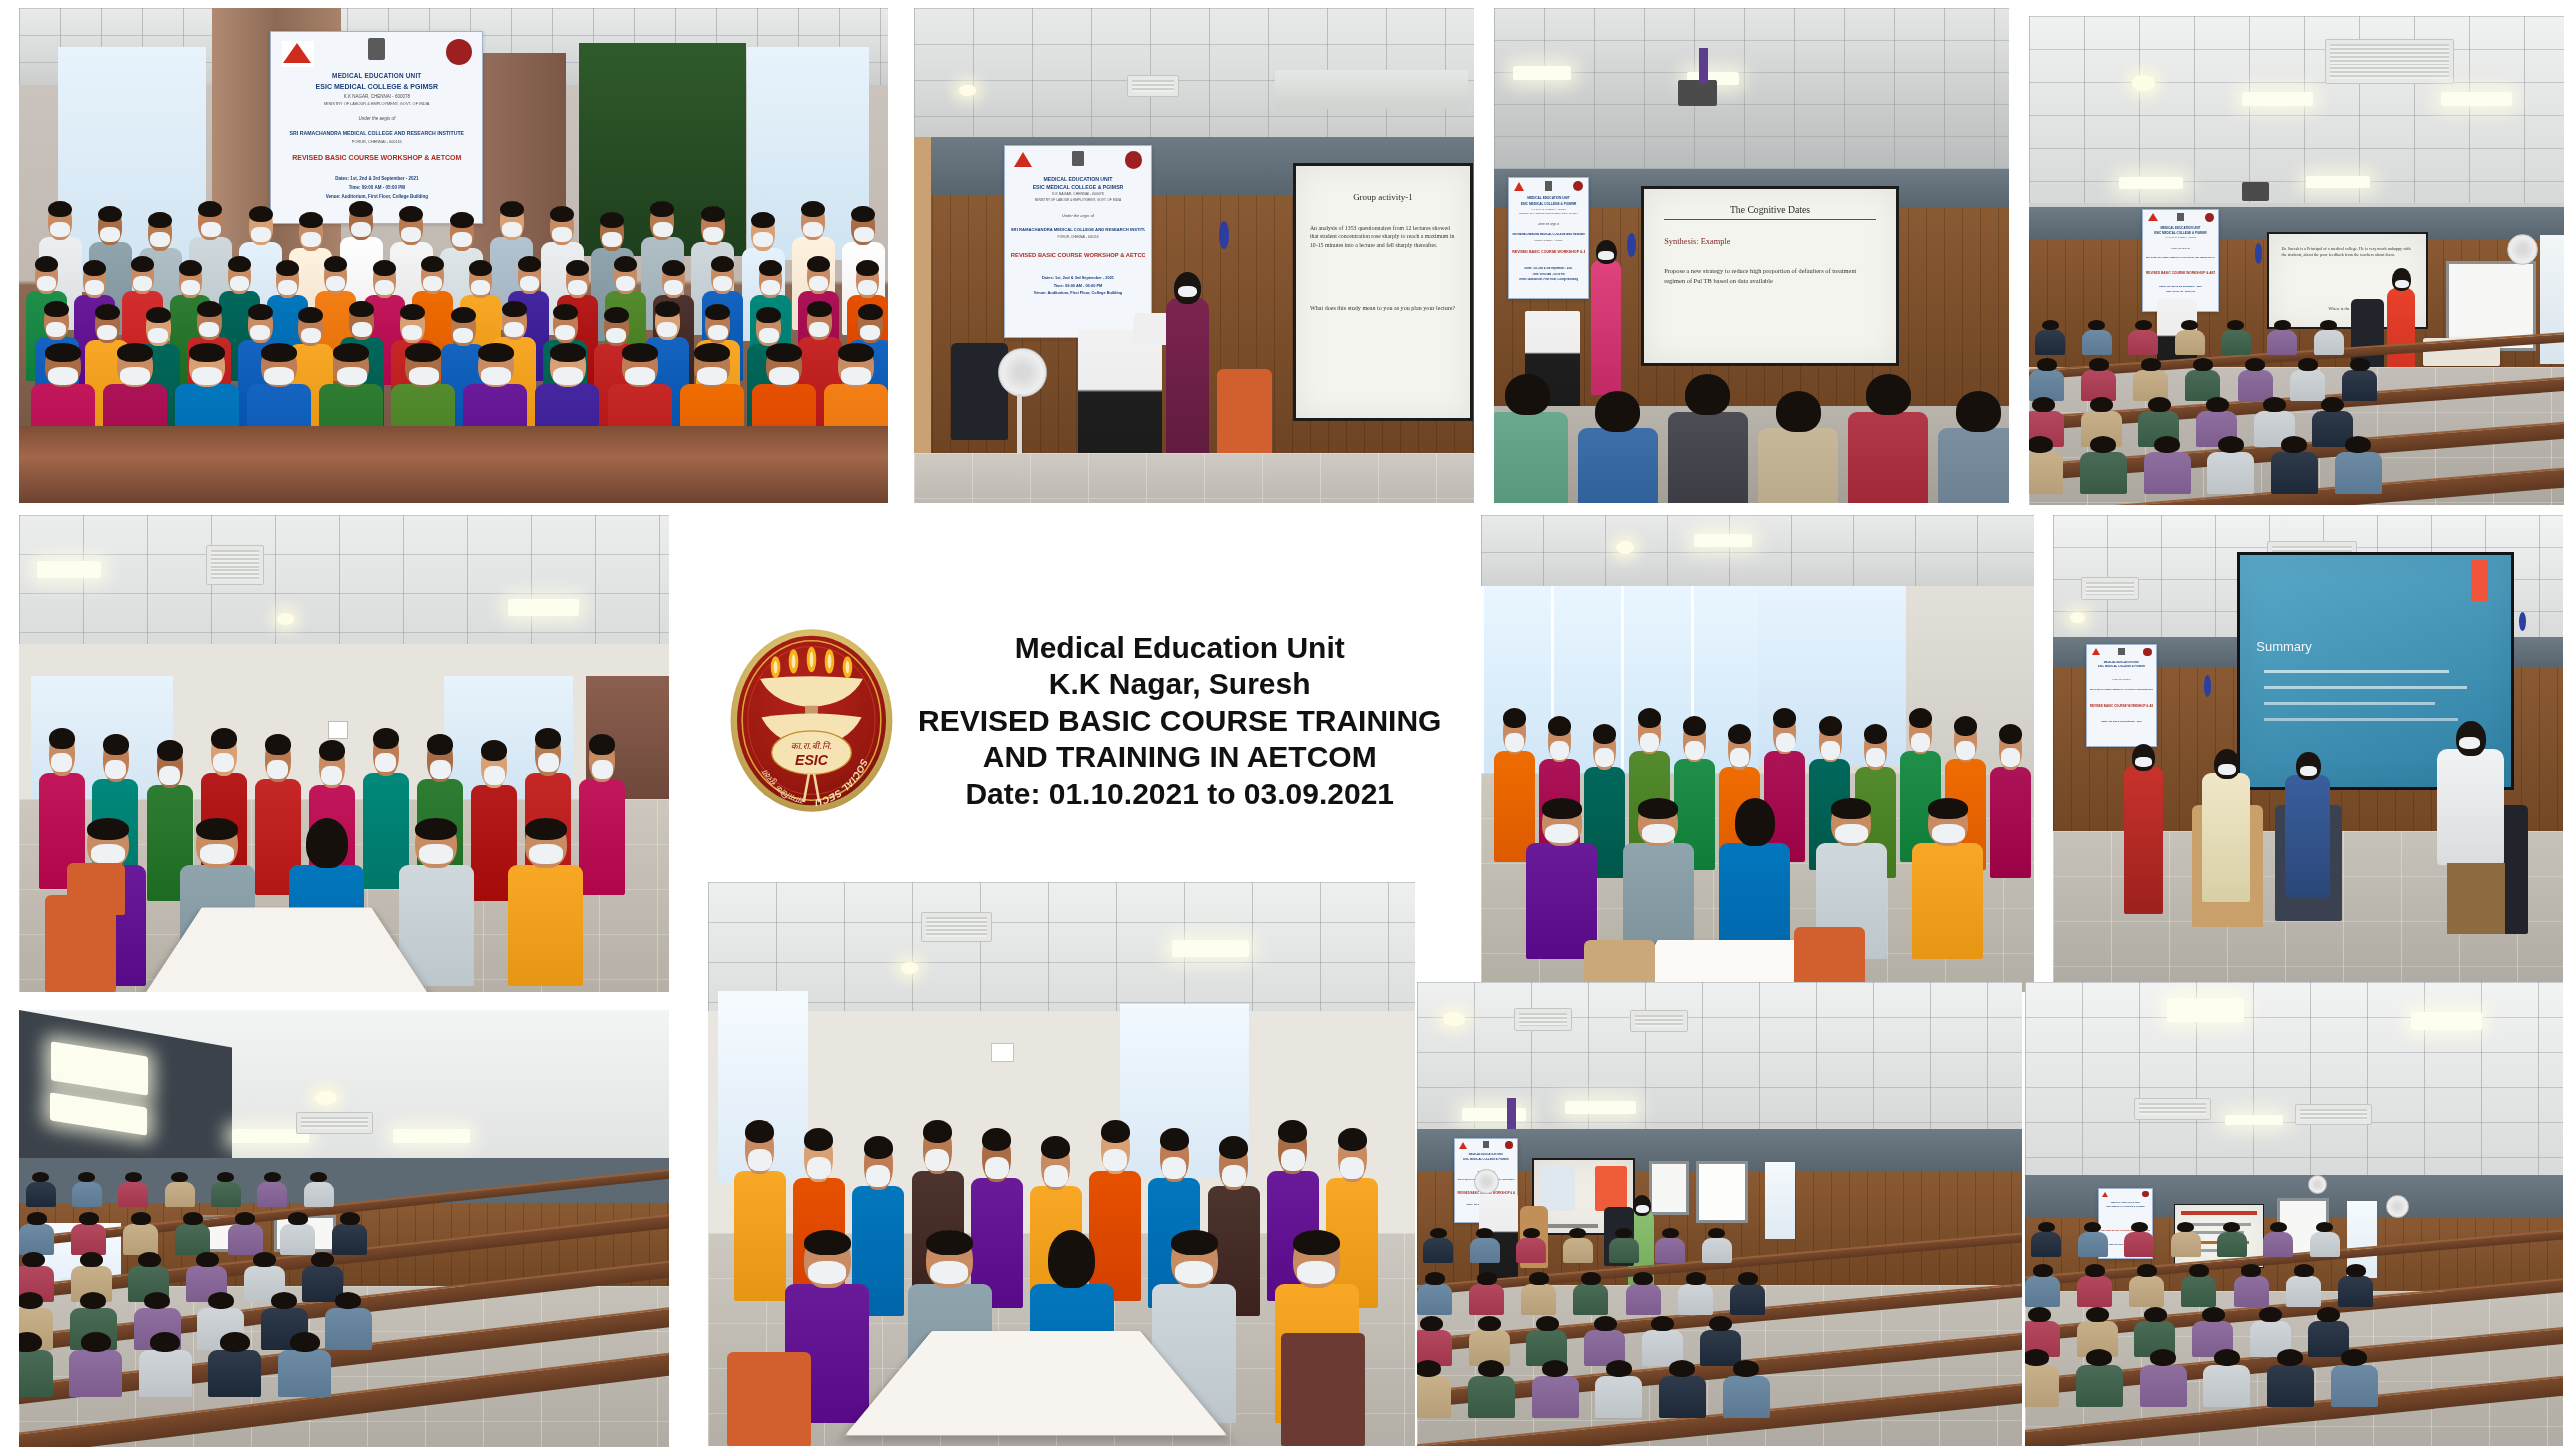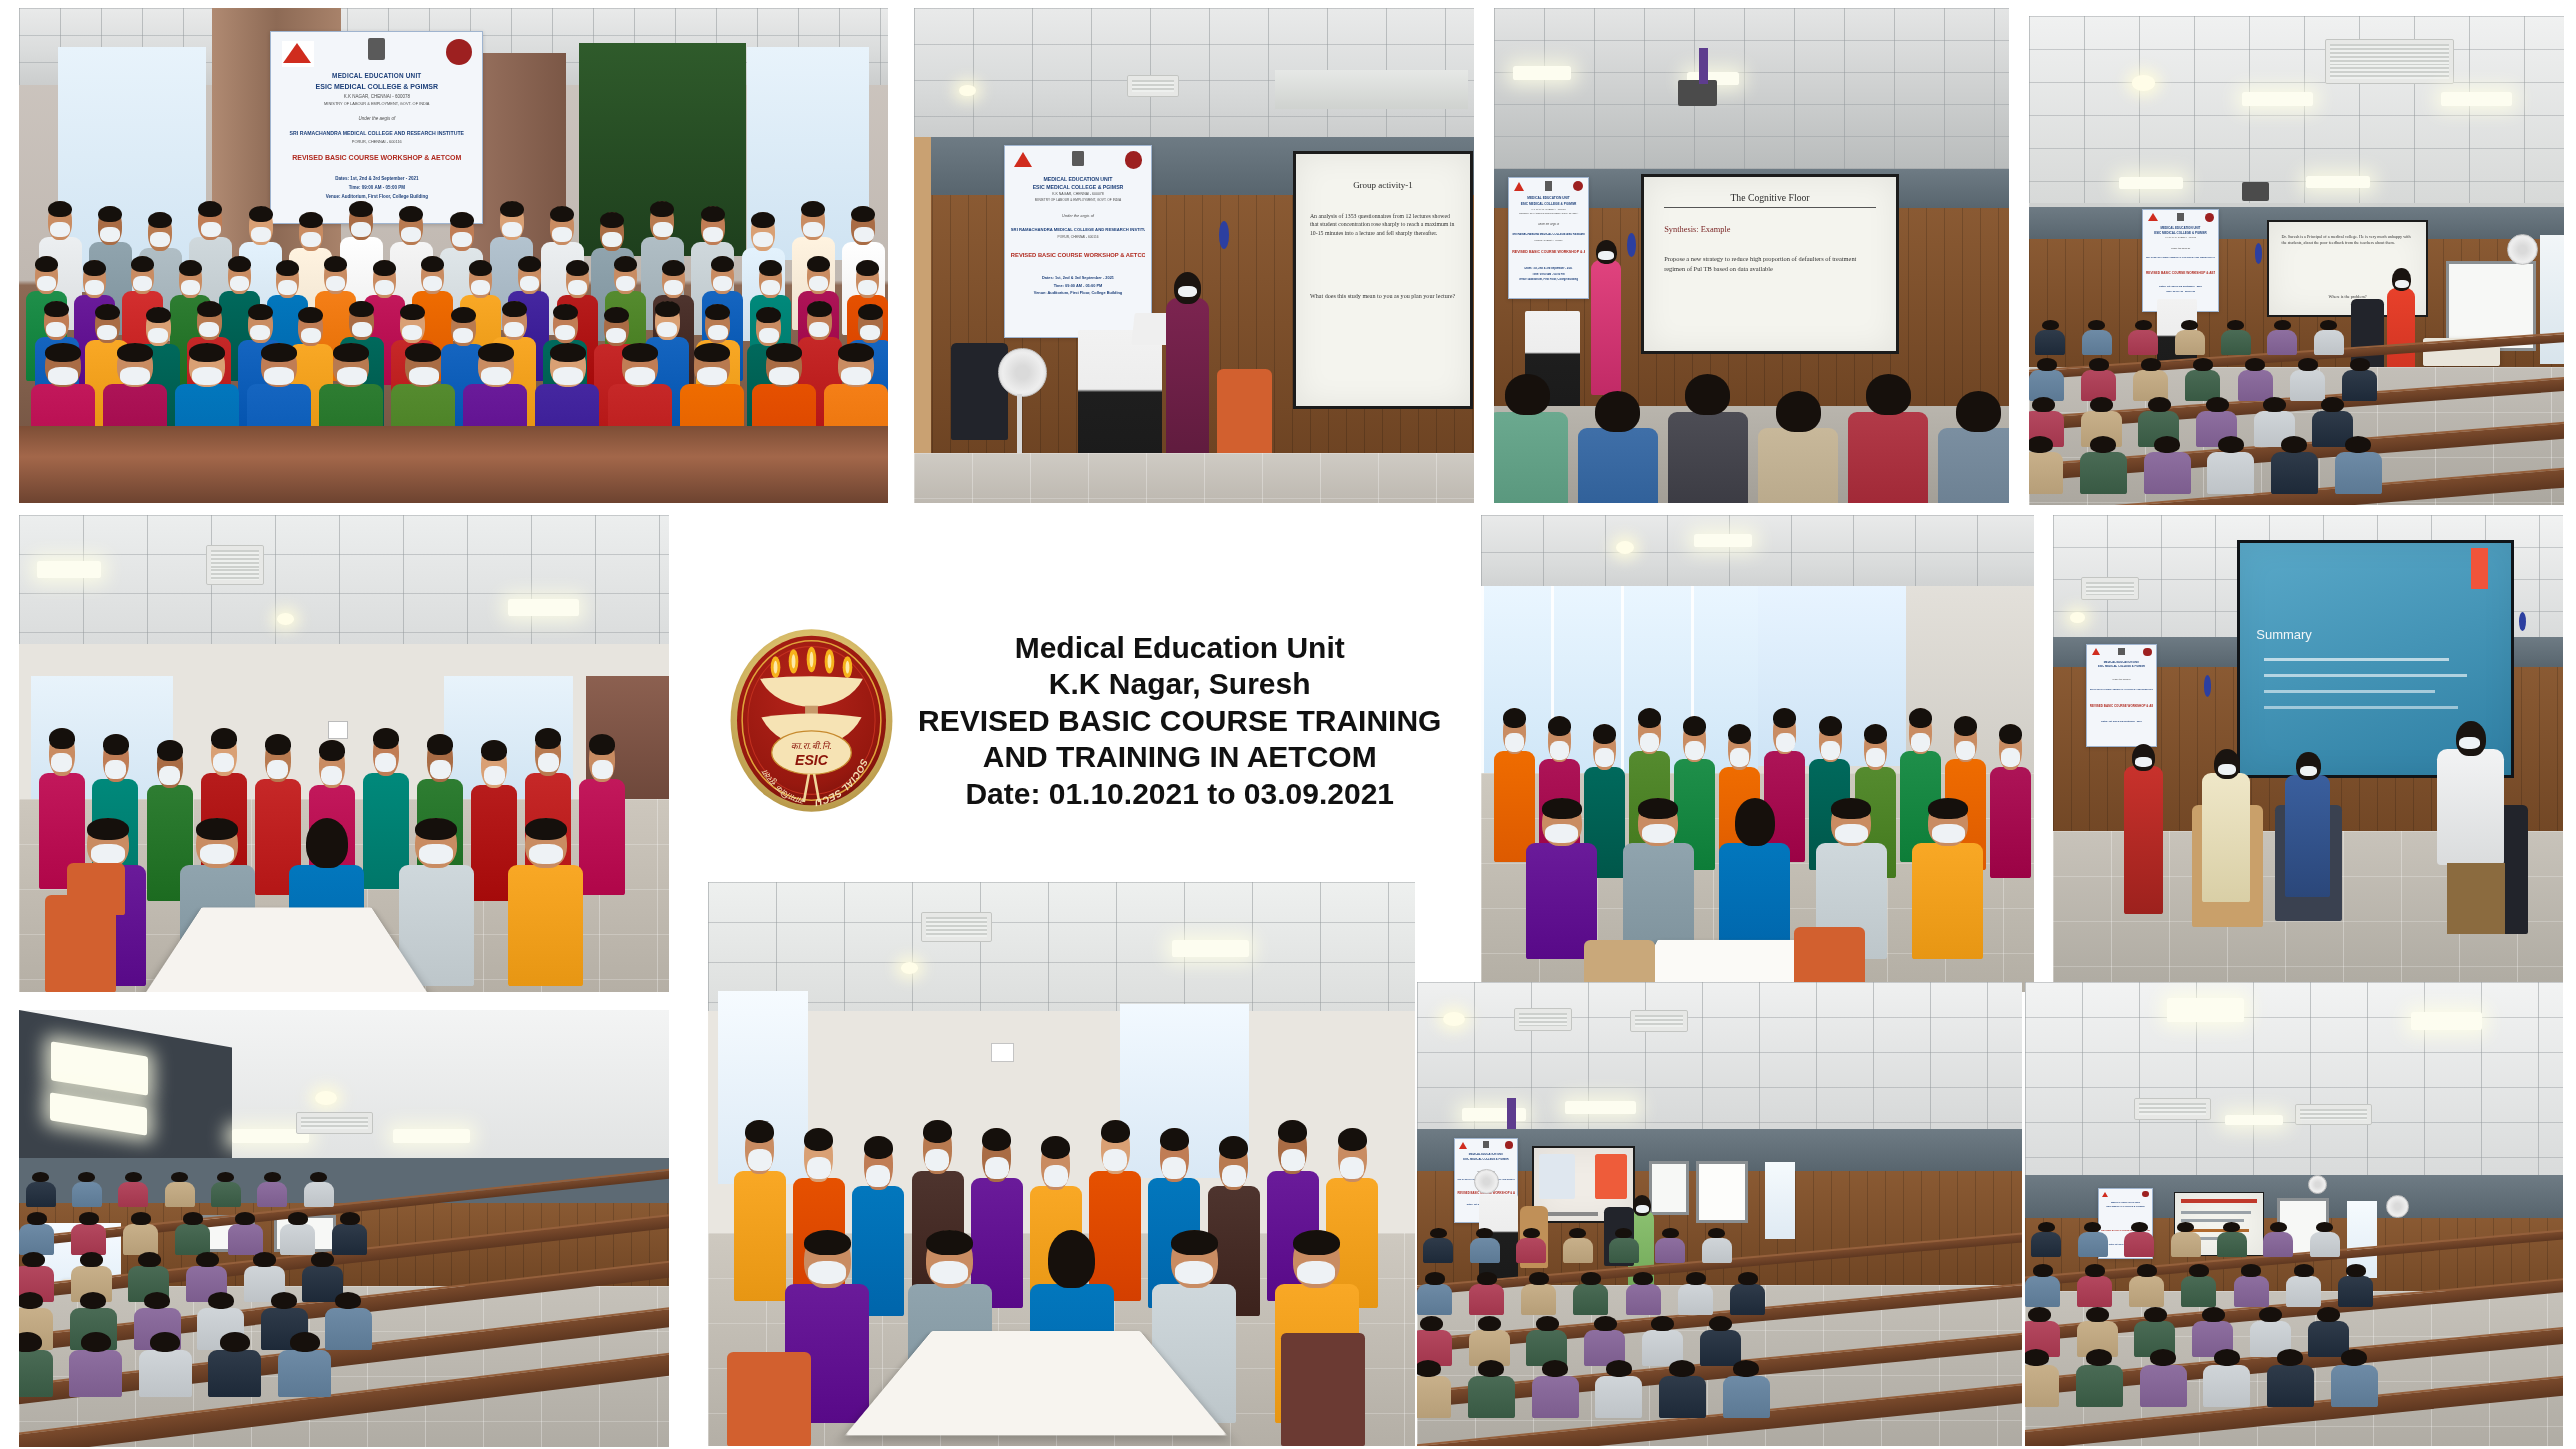--- a/index.html
+++ b/index.html
@@ -46,20 +46,21 @@
     background-size: 58px 45px;
   }
   .light {
     position:absolute; background:#fdfdf0; border-radius:2.6px;
     box-shadow: 0 0 18px 6.4px rgba(255,255,230,.75);
   }
   .downlight { position:absolute; border-radius:50%; background:#fffde8; box-shadow:0 0 14px 6.4px rgba(255,253,220,.8); }
   .screen {
     position:absolute; background:#f4f4ee; border:3.9px solid #1b1b1b;
     box-shadow: inset 0 0 32px rgba(0,0,0,.07);
+    margin-top: 12px;
   }
   .screen.blue { background: linear-gradient(160deg,#5aa9c9,#2e7fa3); border-color:#101418; }
   .sl-title { position:absolute; left:8%; right:8%; color:#2b2b2b; font-family:"Liberation Serif", serif; }
   .sl-line  { position:absolute; left:8%; right:8%; color:#333; font-family:"Liberation Serif", serif; }
   .screen.blue .sl-title, .screen.blue .sl-line { color:#f2f6f8; }
   .wboard { position:absolute; background:#f7f8f6; border:3.2px solid #8a8f92; }
   .banner {
     position:absolute; background:#f3f6fa; border:1.3px solid #9fb4cf;
     box-shadow: 0 1.3px 3.9px rgba(0,0,0,.18);
   }
@@ -486,21 +487,21 @@
         <div class="banner-row bn-blue" style="top:89px;font-size:2.6px;">Dates: 1st, 2nd &amp; 3rd September - 2021</div>
         <div class="banner-row bn-blue" style="top:95px;font-size:2.6px;">Time: 09:00 AM - 05:00 PM</div>
         <div class="banner-row bn-blue" style="top:100px;font-size:2.6px;">Venue: Auditorium, First Floor, College Building</div>
       </div>
 
       <div class="garland" style="left:103px;top:225px;width:71px;height:45px;">
         <div style="position:absolute;left:30px;top:0;width:9px;height:24.5px;background:#2c3fa0;border-radius:50%;"></div>
       </div>
 
       <div class="screen" style="left:147px;top:166px;width:258px;height:180px;">
-        <div class="sl-title" style="top:15.5px;font-size:9.7px;text-align:center;border-bottom:1.3px solid #555;padding-bottom:3.9px;">The Cognitive Floor</div>
+        <div class="sl-title" style="top:15.5px;font-size:9.7px;text-align:center;border-bottom:1.3px solid #555;padding-bottom:3.9px;">The Cognitive Dates</div>
         <div class="sl-line" style="top:48px;font-size:8.4px;color:#7a2626;">Synthesis: Example</div>
         <div class="sl-line" style="top:77px;font-size:6.4px;line-height:1.55;">Propose a new strategy to reduce high proportion of defaulters of treatment regimen of Pul TB based on data available</div>
       </div>
 
       <div class="body" style="left:97px;top:252px;width:30px;height:135px;background:linear-gradient(180deg,#e0437e,#c12a66);border-radius:9px 9px 1.9px 1.9px;"></div>
       <div class="head" style="left:102px;top:232px;width:20.6px;height:24.5px;"></div>
       <div class="mask" style="left:104px;top:243px;width:15.5px;height:9px;"></div>
       <div class="podium" style="left:31px;top:303px;width:55px;height:103px;"></div>
 
       <div class="floor" style="height:97px;background:linear-gradient(180deg,#b9b5ad,#a39f97);"></div>

